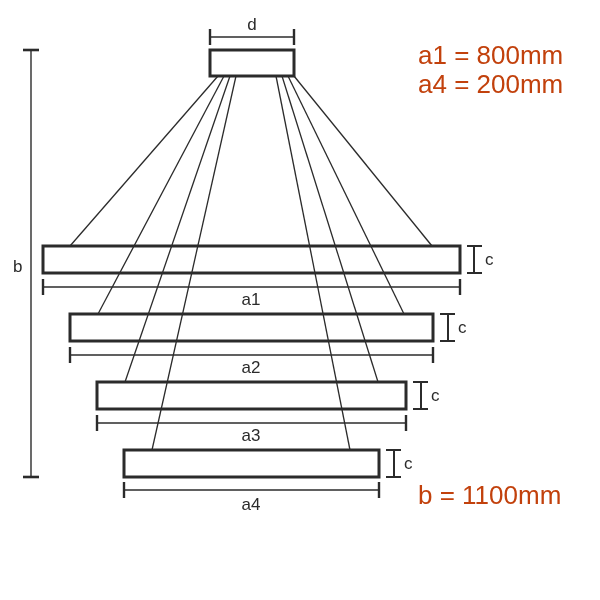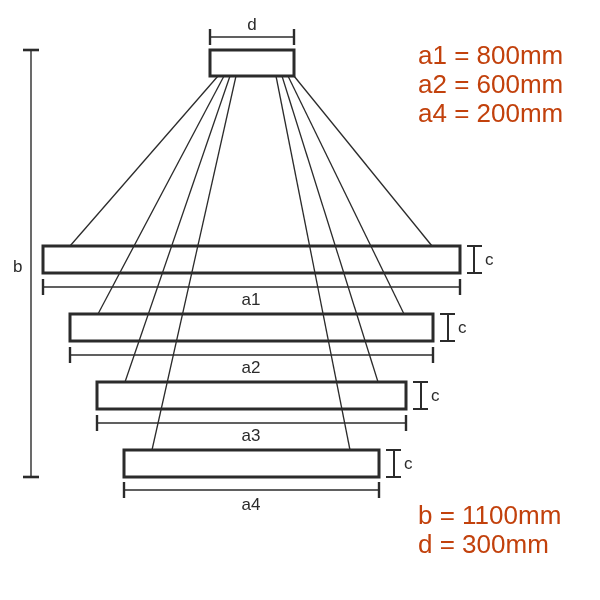--- a/index.html
+++ b/index.html
@@ -96,20 +96,18 @@
     <text class="lbl" x="404" y="469" font-size="17">c</text>
     <text class="lbl" x="251" y="305" font-size="17" text-anchor="middle">a1</text>
     <text class="lbl" x="251" y="373" font-size="17" text-anchor="middle">a2</text>
     <text class="lbl" x="251" y="441" font-size="17" text-anchor="middle">a3</text>
     <text class="lbl" x="251" y="510" font-size="17" text-anchor="middle">a4</text>
   </g>
 </svg>
 
 <div class="spec" style="left:418px; top:41px;">
   <div>a1 = 800mm</div>
-  <div>a2 = 600mm</div>
   <div>a4 = 200mm</div>
 </div>
 
-<div class="spec" style="left:418px; top:481px;margin-top:20px;">
+<div class="spec" style="left:418px; top:481px;">
   <div>b = 1100mm</div>
-  <div>d = 300mm</div>
 </div>
 
 </body></html>

